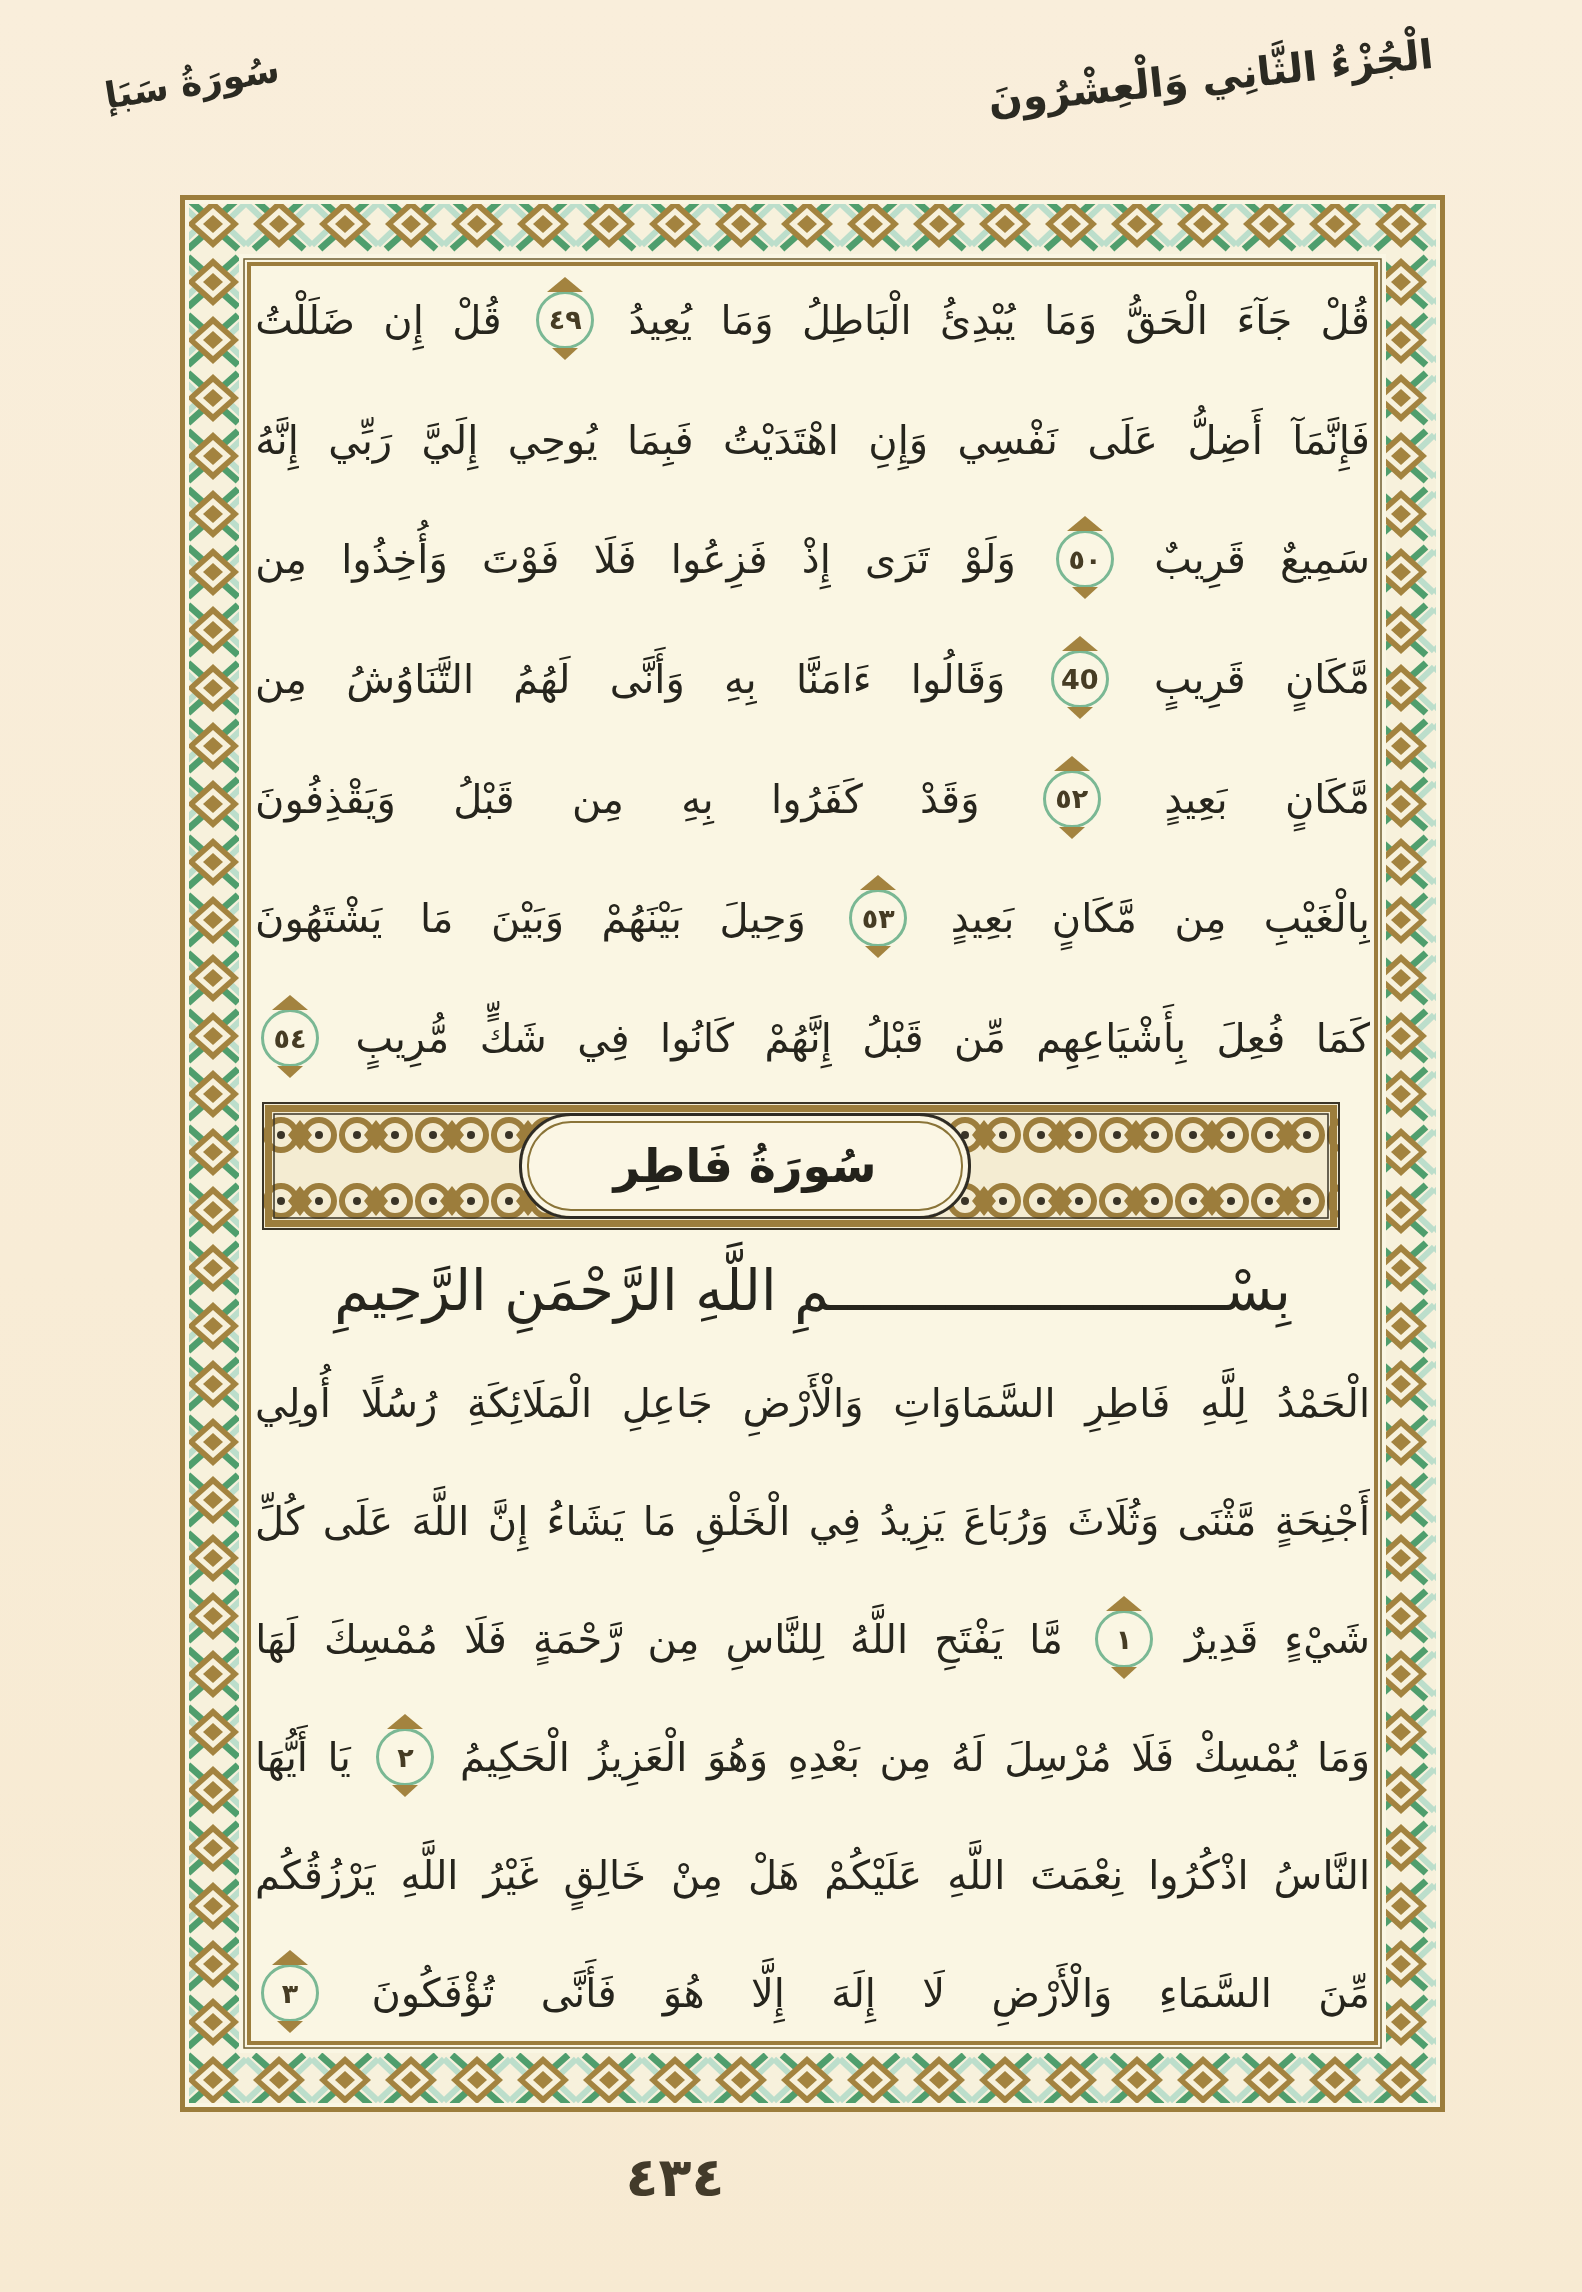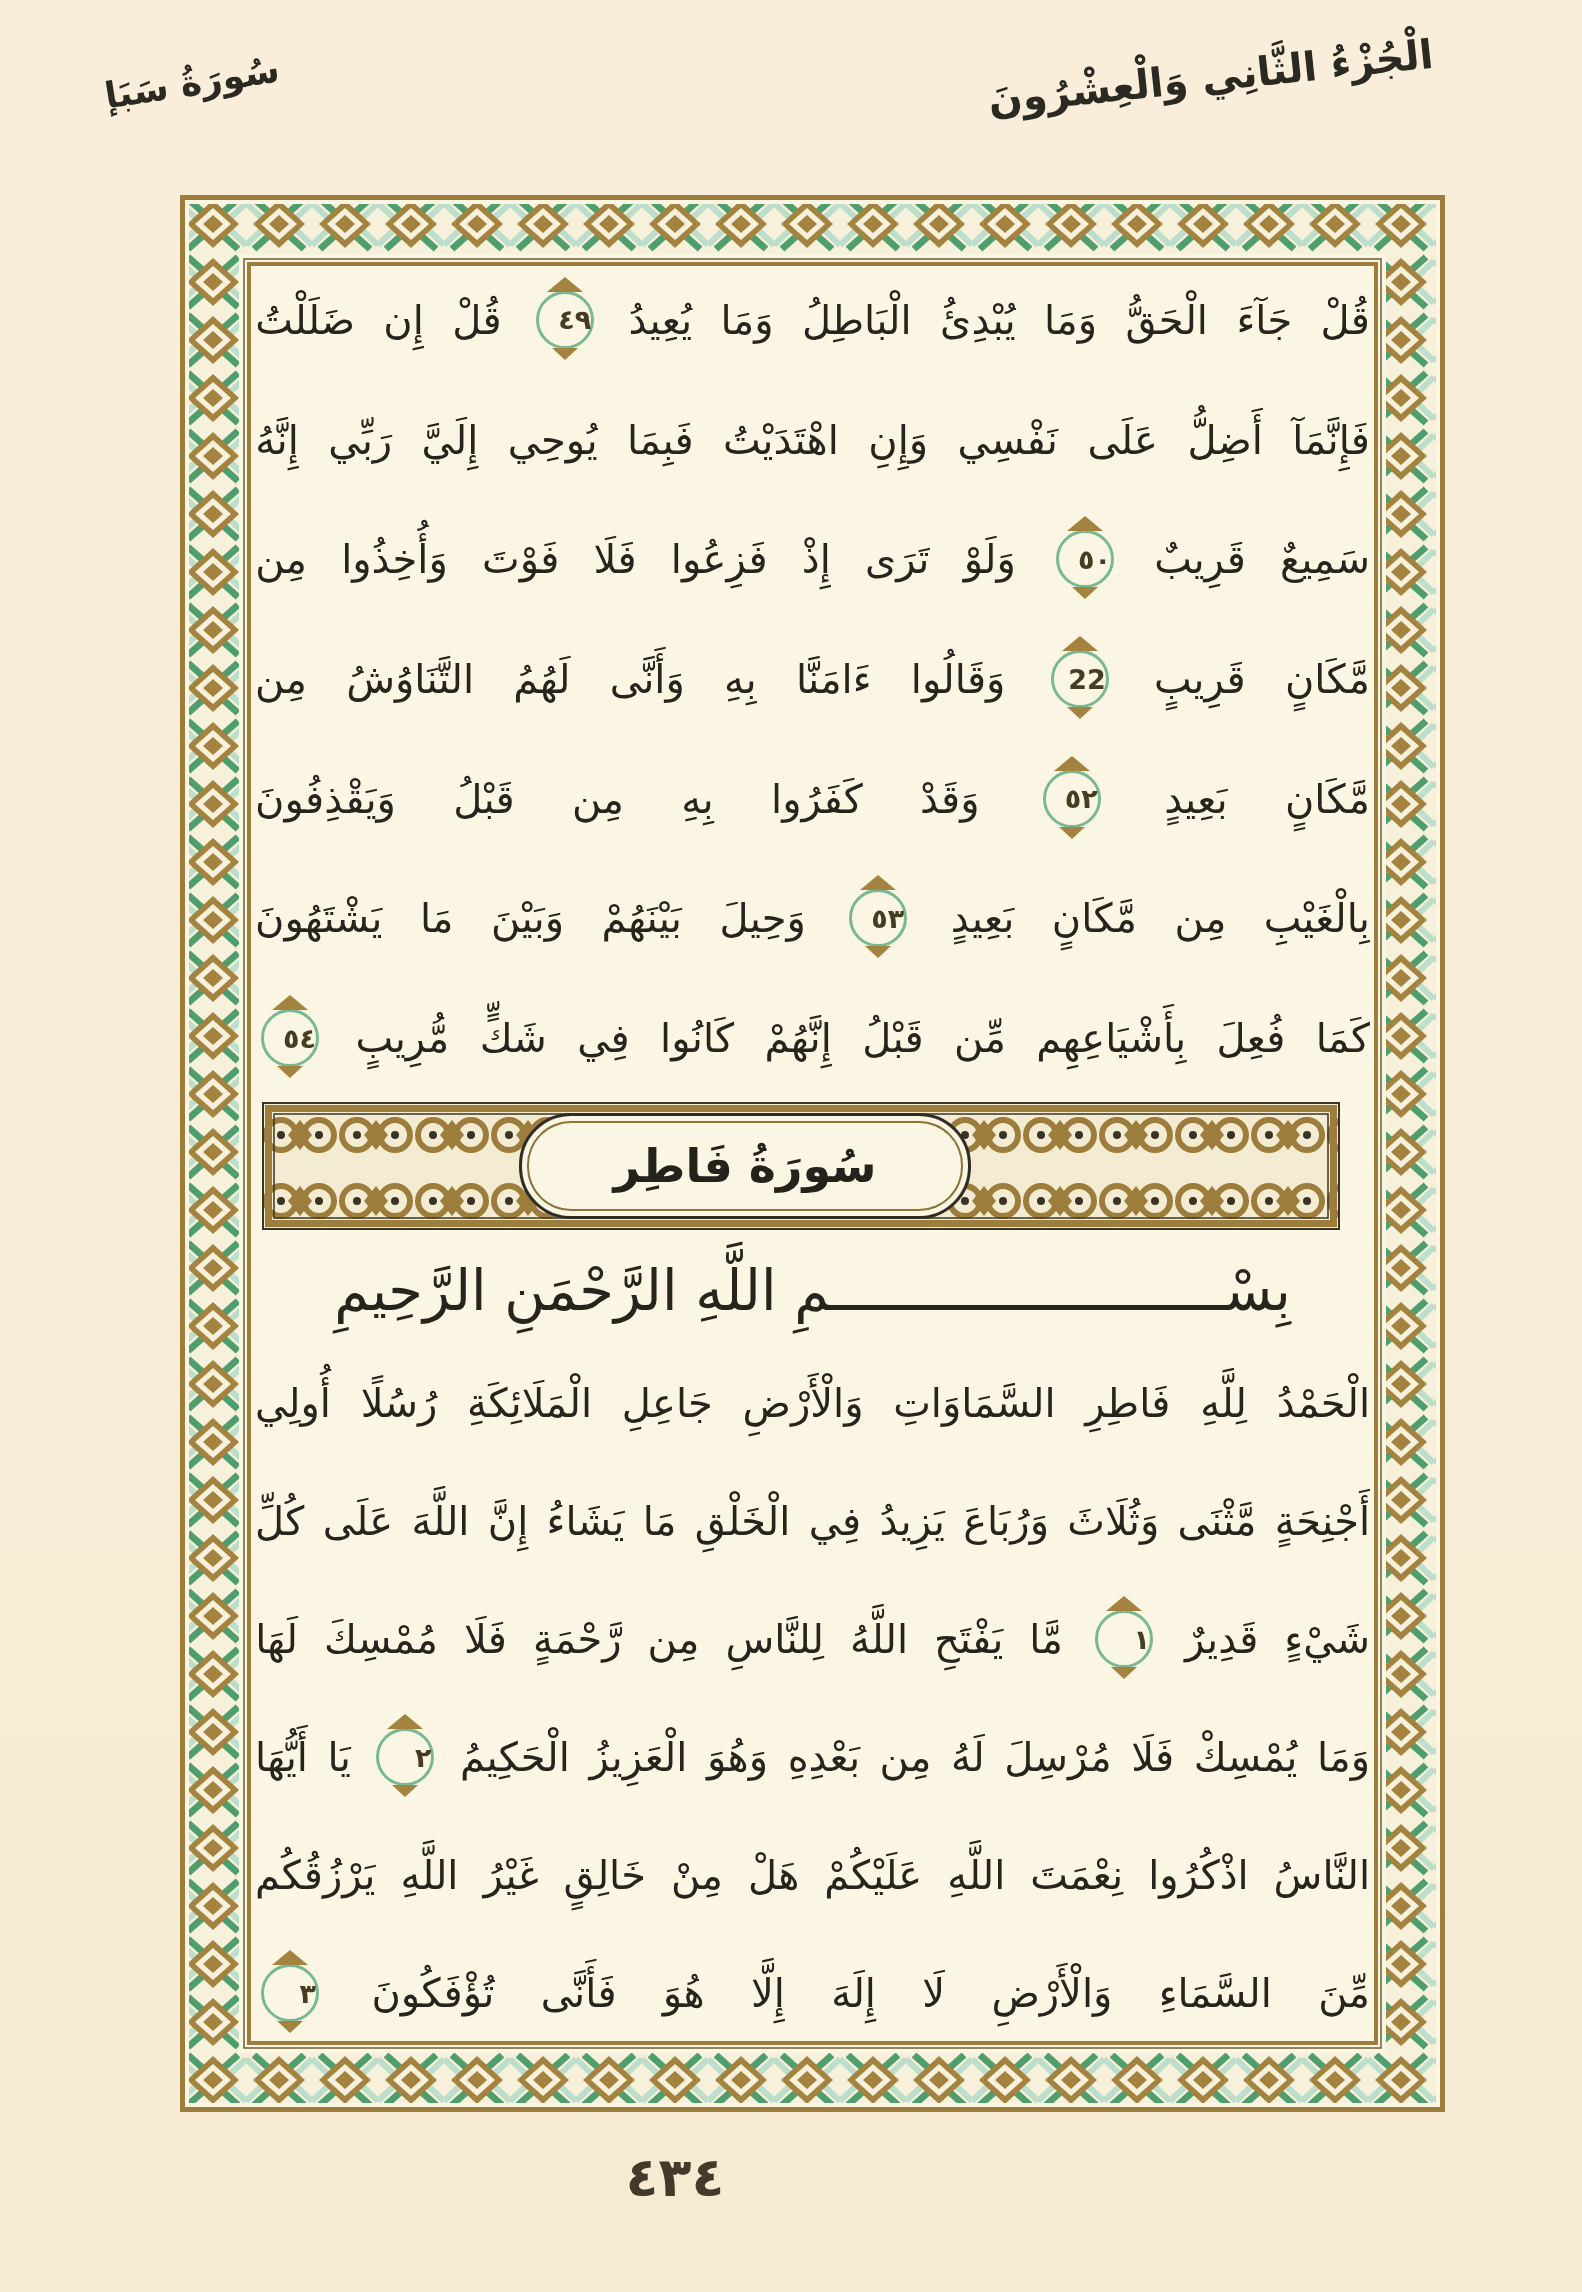--- a/index.html
+++ b/index.html
@@ -27,21 +27,21 @@
   .qblock1{top:260px;height:838px;}
   .qblock2{top:1344px;height:708px;}
   .qline{flex:1;display:flex;flex-direction:row;align-items:center;
     justify-content:space-between;direction:rtl;
     font-size:40px;color:#26251d;overflow:hidden;}
   .w{white-space:nowrap;}
 
   
   .ayah-marker{position:relative;flex:0 0 auto;width:52px;height:52px;margin:0 6px;
     border:3px solid #7ab894;border-radius:50%;
-    display:flex;align-items:center;justify-content:flex-start;
+    display:flex;align-items:center;justify-content:center;
     background:#faf6e3;}
   .ayah-marker::before{content:"";position:absolute;top:-17px;left:50%;
     transform:translateX(-50%);width:0;height:0;
     border-left:18px solid transparent;border-right:18px solid transparent;
     border-bottom:15px solid #a3833f;}
   .ayah-marker::after{content:"";position:absolute;bottom:-14px;left:50%;
     transform:translateX(-50%);width:0;height:0;
     border-left:13px solid transparent;border-right:13px solid transparent;
     border-top:12px solid #a3833f;}
   .ayah-marker .num{font-size:27px;font-weight:bold;color:#463c24;line-height:1;}
@@ -143,21 +143,21 @@
         <span class="w">فَزِعُوا</span>
         <span class="w">فَلَا</span>
         <span class="w">فَوْتَ</span>
         <span class="w">وَأُخِذُوا</span>
         <span class="w">مِن</span>
       </div>
       <div class="qline">
         <span class="w">مَّكَانٍ</span>
         <span class="w">قَرِيبٍ</span>
         <span class="ayah-marker">
-          <span class="num">22</span>
+          <span class="num">40</span>
         </span>
         <span class="w">وَقَالُوا</span>
         <span class="w">ءَامَنَّا</span>
         <span class="w">بِهِ</span>
         <span class="w">وَأَنَّى</span>
         <span class="w">لَهُمُ</span>
         <span class="w">التَّنَاوُشُ</span>
         <span class="w">مِن</span>
       </div>
       <div class="qline">

